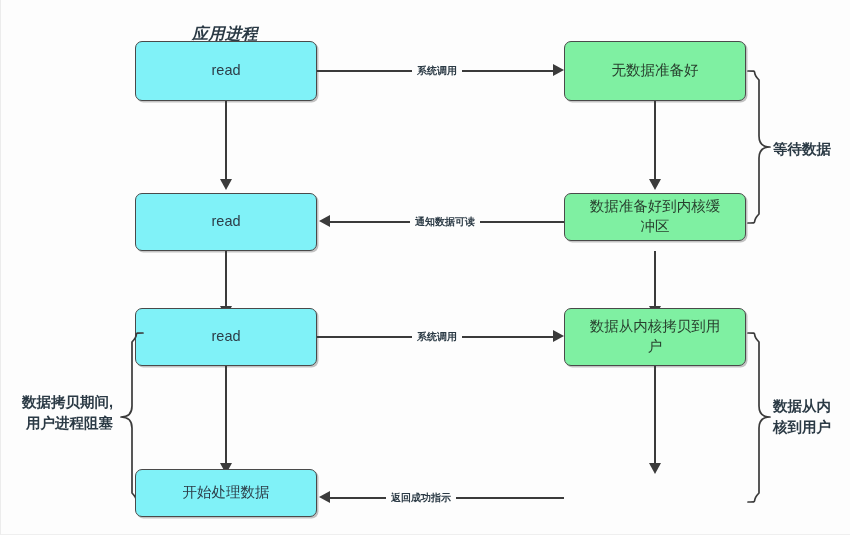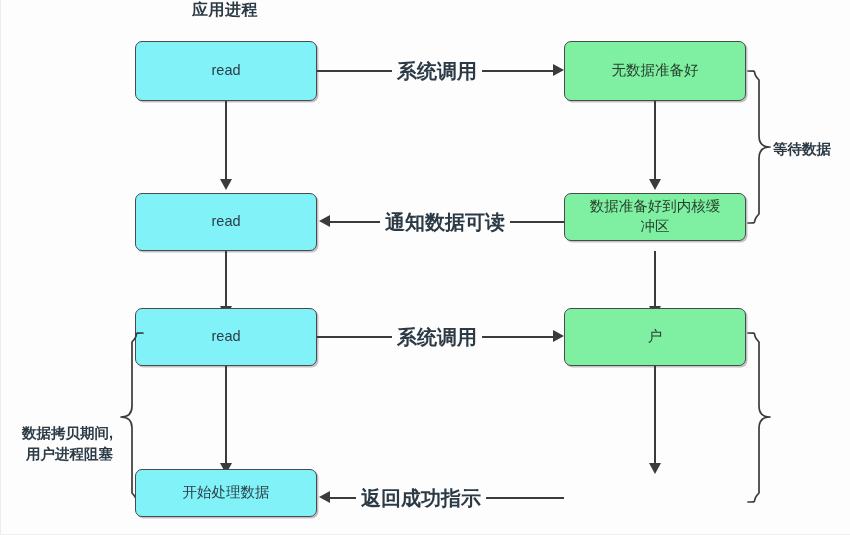--- a/index.html
+++ b/index.html
@@ -79,49 +79,49 @@
     border-right: 11px solid #3b3b3b;
   }
   .arrow.down {
     border-left: 6px solid transparent;
     border-right: 6px solid transparent;
     border-top: 11px solid #3b3b3b;
   }
 
   .edge-label {
     position: absolute;
-    font-size: 20px;
+    font-size: 10px;
     font-weight: bold;
     color: #2b3a45;
     background: #fdfdfd;
     padding: 0 5px;
     white-space: nowrap;
     transform: translate(-50%, -50%);
   }
 
   
   .brace { position: absolute; }
   .brace svg { display: block; }
   .brace-label {
     position: absolute;
     font-size: 14.5px;
     font-weight: bold;
     color: #2b3a45;
     line-height: 1.45;
     white-space: nowrap;
   }
-  .brace-label.right-al { text-align: right; margin-top: 31px; }
+  .brace-label.right-al { text-align: right; }
   .brace-label.left-al  { text-align: left; }
 </style>
 </head>
 <body>
 
 <div id="canvas">
 
-  <div class="col-header" style="left:132px; top:0; width:184px;">应用进程</div>
+  <div class="col-header" style="left:132px; top:24px; width:184px;font-style:italic;">应用进程</div>
 
   <div class="node app" style="left:134px; top:41px; width:182px; height:60px;">
     <span class="label">read</span>
   </div>
 
   <div class="node kernel" style="left:563px; top:41px; width:182px; height:60px;">
     <span class="label">无数据准备好</span>
   </div>
 
   <div class="hline" style="left:316px; top:70px; width:236px;"></div>
@@ -158,20 +158,21 @@
   <div class="arrow down" style="left:219px; top:306px;"></div>
 
   <div class="vline" style="left:653px; top:251px; height:55px;"></div>
   <div class="arrow down" style="left:648px; top:306px;"></div>
 
   <div class="node app" style="left:134px; top:308px; width:182px; height:58px;">
     <span class="label">read</span>
   </div>
 
   <div class="node kernel" style="left:563px; top:308px; width:182px; height:58px; flex-direction:column;">
+    <span class="label">数据从内核拷贝到用</span>
     <span class="label">户</span>
   </div>
 
   <div class="hline" style="left:316px; top:336px; width:236px;"></div>
   <div class="arrow right" style="left:552px; top:330px;"></div>
   <div class="edge-label" style="left:436px; top:337px;">系统调用</div>
 
   <div class="vline" style="left:224px; top:366px; height:97px;"></div>
   <div class="arrow down" style="left:219px; top:463px;"></div>
 
@@ -186,20 +187,24 @@
   <div class="brace-label right-al" style="left:0px; top:392px; width:112px;">
     <span>数据拷贝期间,</span><br>
     <span>用户进程阻塞</span>
   </div>
 
   <div class="brace" style="left:745px; top:330px;">
     <svg width="26" height="175" viewBox="0 0 26 175">
       <path d="M2 3 C 14 3, 4 3, 13 12 L13 76 C13 83, 17 87, 24 87 C17 87, 13 91, 13 98 L13 163 C4 172, 14 172, 2 172" fill="none" stroke="#3b3b3b" stroke-width="1.7" stroke-linecap="round" stroke-linejoin="round"></path>
     </svg>
   </div>
+  <div class="brace-label left-al" style="left:772px; top:396px;">
+    <span>数据从内</span><br>
+    <span>核到用户</span>
+  </div>
 
   <div class="node app" style="left:134px; top:469px; width:182px; height:48px;text-align:right;">
     <span class="label">开始处理数据</span>
   </div>
 
 
   <div class="hline" style="left:329px; top:497px; width:234px;"></div>
   <div class="arrow left" style="left:318px; top:491px;"></div>
   <div class="edge-label" style="left:420px; top:498px;">返回成功指示</div>
 

